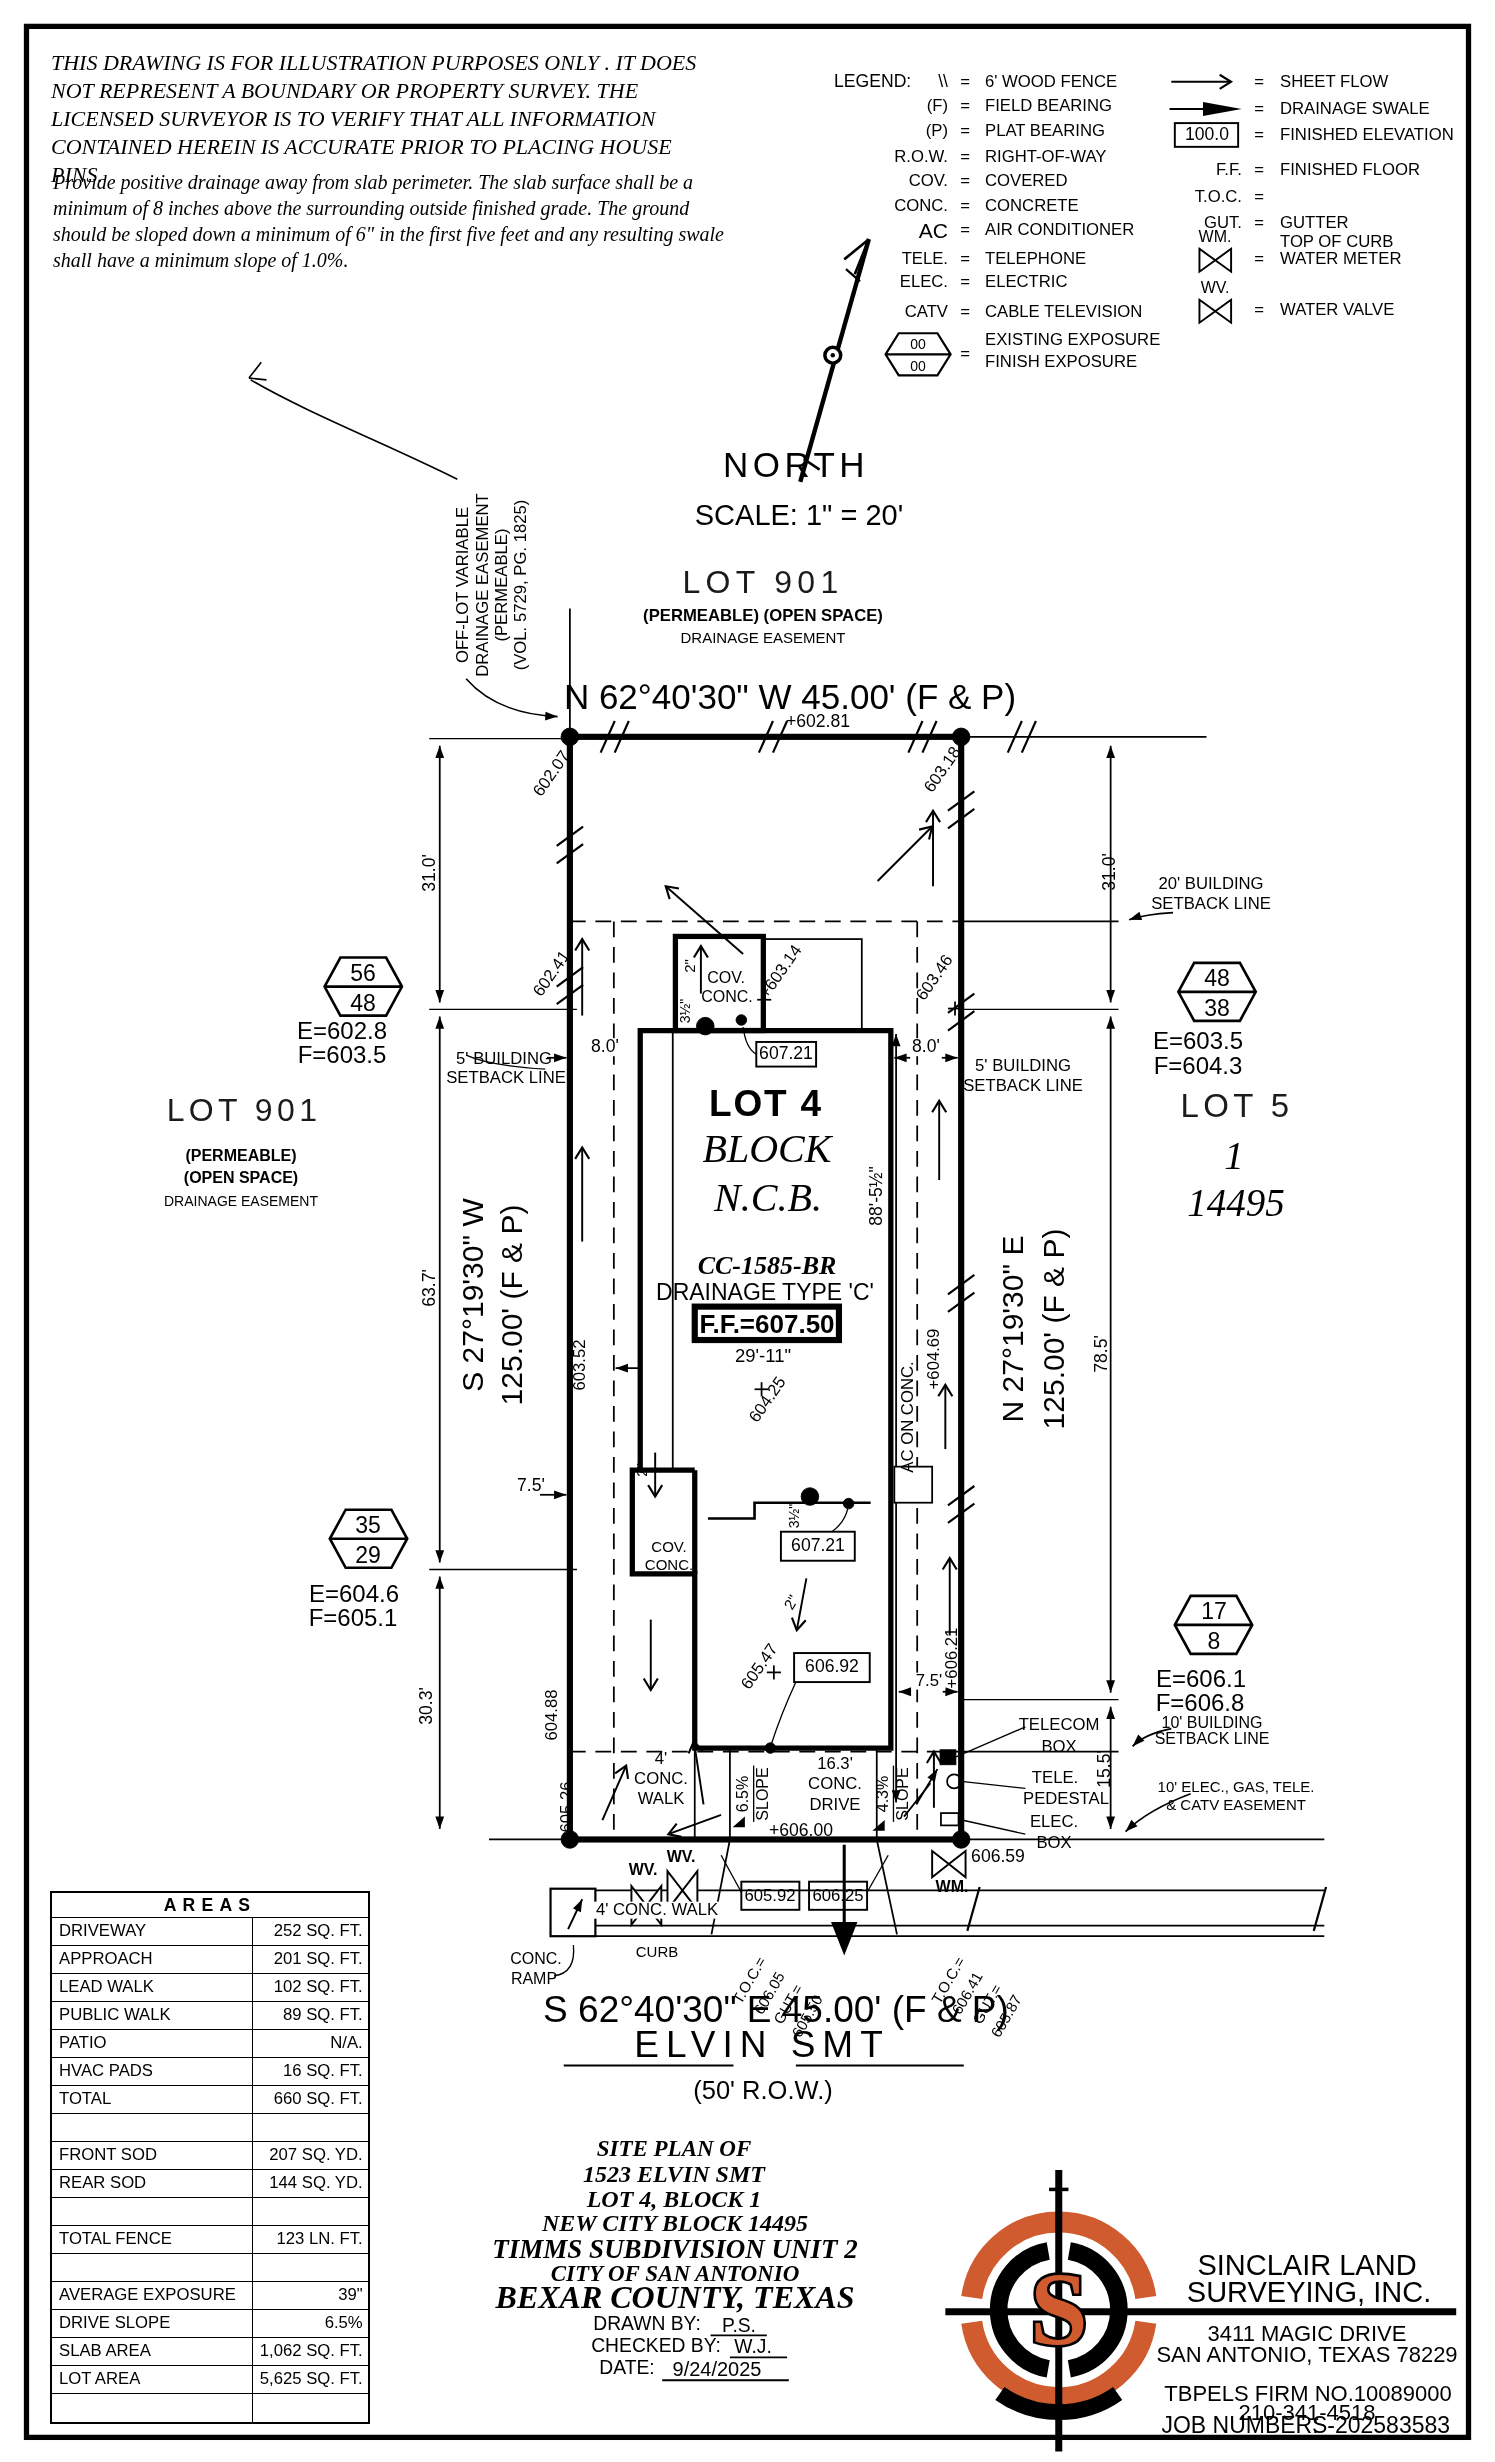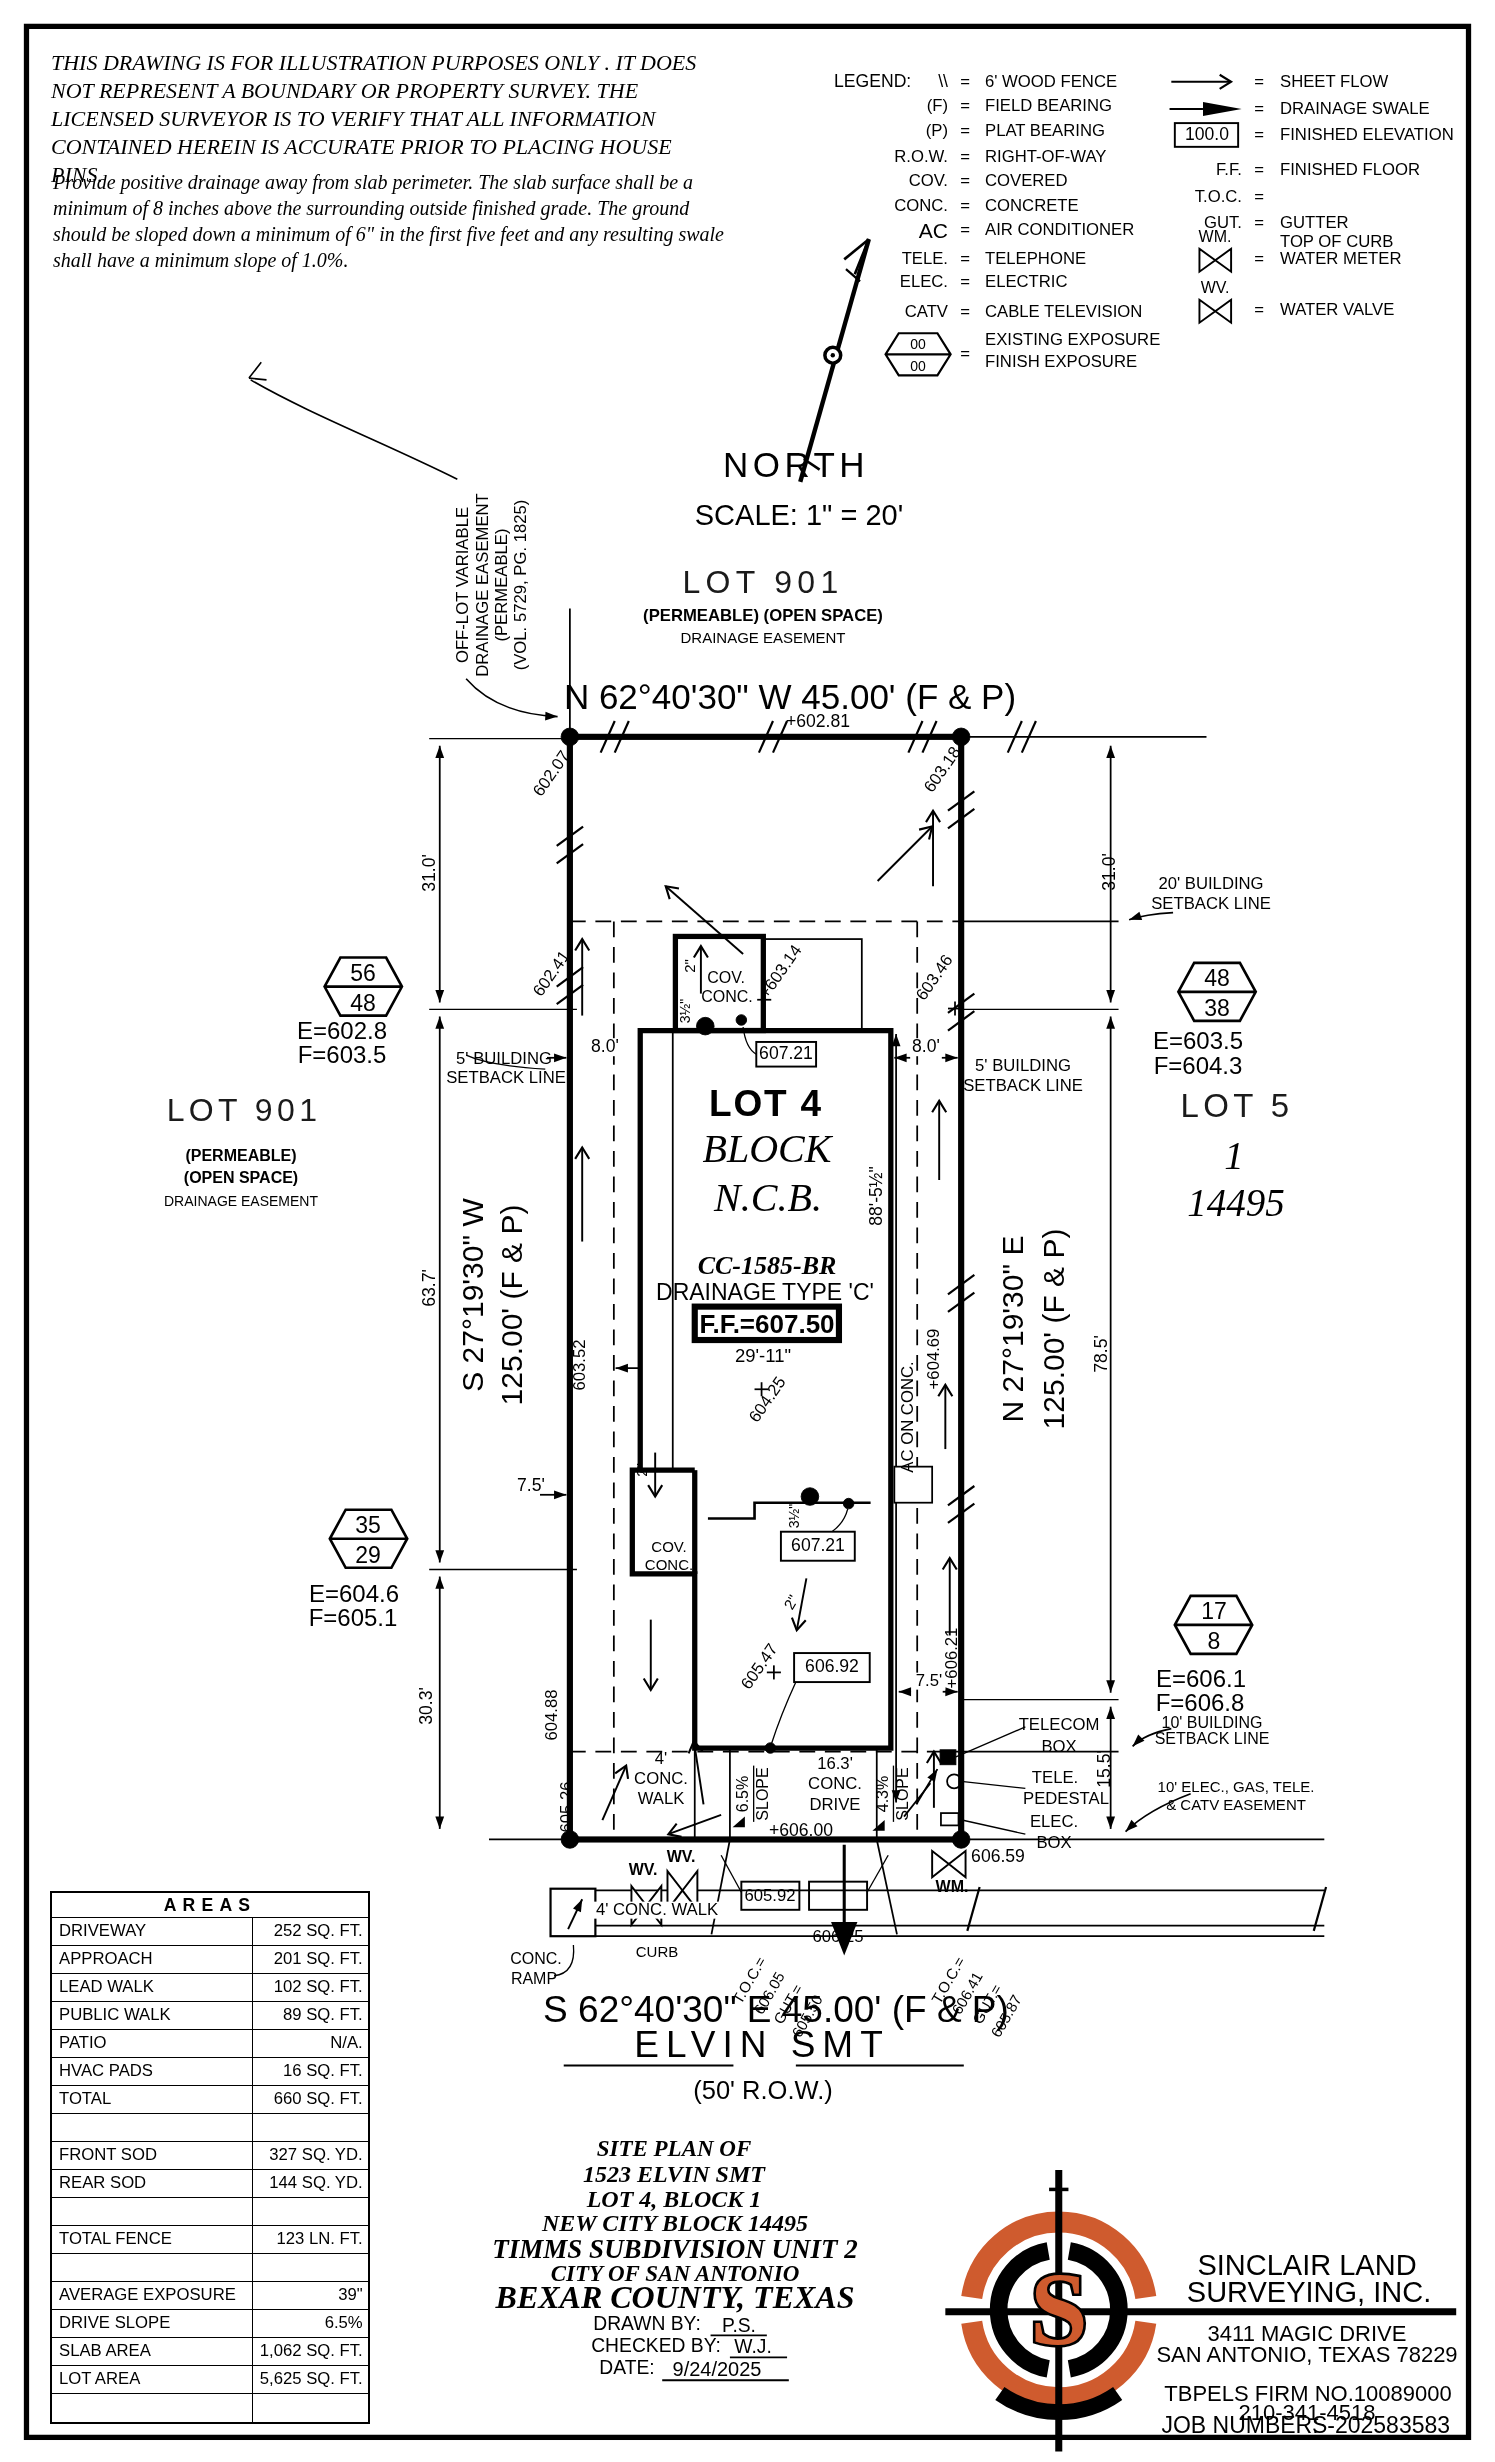--- a/index.html
+++ b/index.html
@@ -413,21 +413,21 @@
 <span class="t r55" style="left:768px;top:1400px;font-size:16.7px;">604.25</span>
 <span class="t r55" style="left:760px;top:1667px;font-size:16.7px;">605.47</span>
 <span class="t r90" style="left:934px;top:1359px;font-size:16.7px;">+604.69</span>
 <span class="t r90" style="left:952px;top:1658px;font-size:16.7px;">+606.21</span>
 <span class="t" style="left:801px;top:1831px;font-size:17.6px;">+606.00</span>
 <span class="t" style="left:998px;top:1857px;font-size:17.6px;">606.59</span>
 <span class="t" style="left:786px;top:1054px;font-size:17.6px;">607.21</span>
 <span class="t" style="left:818px;top:1546px;font-size:17.6px;">607.21</span>
 <span class="t" style="left:832px;top:1667px;font-size:17.6px;">606.92</span>
 <span class="t" style="left:770px;top:1896px;font-size:16.7px;">605.92</span>
-<span class="t" style="left:838px;top:1896px;font-size:16.7px;margin-top:41px;">606.25</span>
+<span class="t" style="left:838px;top:1896px;font-size:16.7px;">606.25</span>
 
 <span class="t" style="left:726px;top:978px;font-size:16px;">COV.</span>
 <span class="t" style="left:727px;top:997px;font-size:16px;">CONC.</span>
 <span class="t" style="left:669px;top:1546px;font-size:15px;">COV.</span>
 <span class="t" style="left:669px;top:1564px;font-size:15px;">CONC.</span>
 <span class="t r90" style="left:908px;top:1417px;font-size:16.7px;">AC ON CONC.</span>
 <span class="t r90" style="left:689px;top:966px;font-size:15px;">2"</span>
 <span class="t r90" style="left:685px;top:1011px;font-size:14px;">3½"</span>
 <span class="t r90" style="left:641px;top:1470px;font-size:15px;">2"</span>
 <span class="t r60" style="left:791px;top:1602px;font-size:15px;">2"</span>
@@ -510,21 +510,21 @@
   <div class="arow">
       <div class="ac1">TOTAL</div>
       <div class="ac2">660 SQ. FT.</div>
     </div>
   <div class="arow">
       <div class="ac1"></div>
       <div class="ac2"></div>
     </div>
   <div class="arow">
       <div class="ac1">FRONT SOD</div>
-      <div class="ac2">327 SQ. YD.</div>
+      <div class="ac2">207 SQ. YD.</div>
     </div>
   <div class="arow">
       <div class="ac1">REAR SOD</div>
       <div class="ac2">144 SQ. YD.</div>
     </div>
   <div class="arow">
       <div class="ac1"></div>
       <div class="ac2"></div>
     </div>
   <div class="arow">

